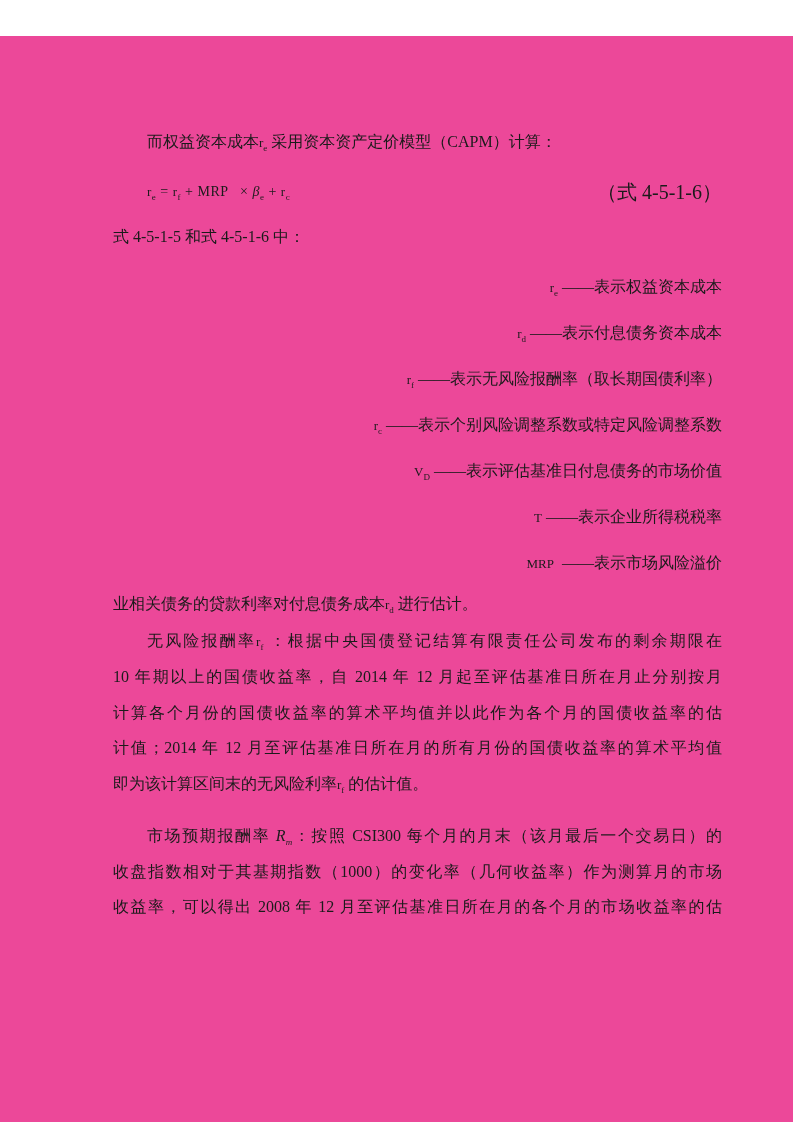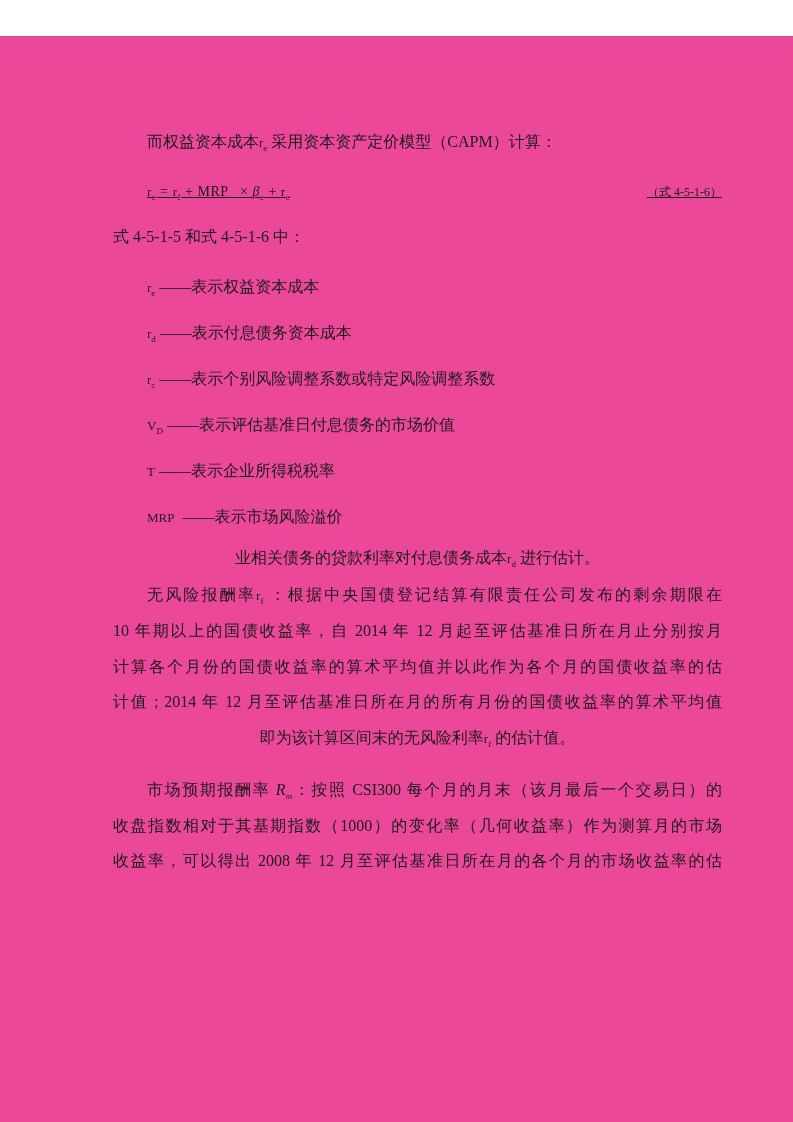--- a/index.html
+++ b/index.html
@@ -4,28 +4,28 @@
 <style>
   html,body{margin:0;padding:0;background:#ffffff;}
   .page{
     position:relative;width:793px;height:1122px;background:#ec4899;
     font-family:"Liberation Serif","DejaVu Serif",serif;
     color:#1b1b1b;overflow:hidden;margin-top:36px;
   }
   .content{position:absolute;left:113px;top:96px;width:609px;font-size:16px;}
   .line{line-height:20px;white-space:pre-wrap;}
   .intro{text-indent:34px;}
-  .formula-row{display:flex;justify-content:space-between;align-items:center;margin-top:29px;line-height:20px;text-decoration:underline;}
+  .formula-row{display:flex;justify-content:space-between;align-items:center;margin-top:29px;line-height:20px;}
   .formula-expr{padding-left:34px;font-size:14px;letter-spacing:.5px;white-space:pre-wrap;}
-  .formula-tag{font-size:12px;}
+  .formula-tag{font-size:20px;}
   .note{margin-top:25px;}
-  .defs{margin-top:17px;padding-left:34px;}
+  .defs{margin-top:17px;padding-left:34px;text-align:right;}
   .def-line{height:46px;line-height:46px;white-space:pre-wrap;}
   .para{margin:0;}
-  .pline{line-height:35.5px;text-align:center;}
+  .pline{line-height:35.5px;}
   .jl{text-align:justify;text-align-last:justify;}
   .first{text-indent:34px;}
   .p3{margin-top:16px;}
   sub{font-size:9px;line-height:0;}
   .sym{font-size:13px;}
   i{font-style:italic;}
   .page-number{position:absolute;top:1022px;left:0;width:100%;text-align:center;font-size:13px;line-height:20px;}
 </style>
 </head>
 <body>
@@ -38,20 +38,21 @@
     <div class="formula-row">
       <div class="formula-expr"><span class="sym">r</span><sub>e</sub> = <span class="sym">r</span><sub>f</sub> + MRP   × <i>β</i><sub>e</sub> + <span class="sym">r</span><sub>c</sub></div>
       <div class="formula-tag">（式 4-5-1-6）</div>
     </div>
 
     <div class="line note">式 4-5-1-5 和式 4-5-1-6 中：</div>
 
     <div class="defs">
       <div class="def-line"><span class="sym">r</span><sub>e</sub> ——表示权益资本成本</div>
       <div class="def-line"><span class="sym">r</span><sub>d</sub> ——表示付息债务资本成本</div>
+      <div class="def-line"><span class="sym">r</span><sub>f</sub> ——表示无风险报酬率（取长期国债利率）</div>
       <div class="def-line"><span class="sym">r</span><sub>c</sub> ——表示个别风险调整系数或特定风险调整系数</div>
       <div class="def-line"><span class="sym">V</span><sub>D</sub> ——表示评估基准日付息债务的市场价值</div>
       <div class="def-line"><span class="sym">T</span> ——表示企业所得税税率</div>
       <div class="def-line"><span class="sym">MRP</span>  ——表示市场风险溢价</div>
     </div>
 
     <div class="para p1">
       <div class="pline">业相关债务的贷款利率对付息债务成本<span class="sym">r</span><sub>d</sub> 进行估计。</div>
     </div>
 

